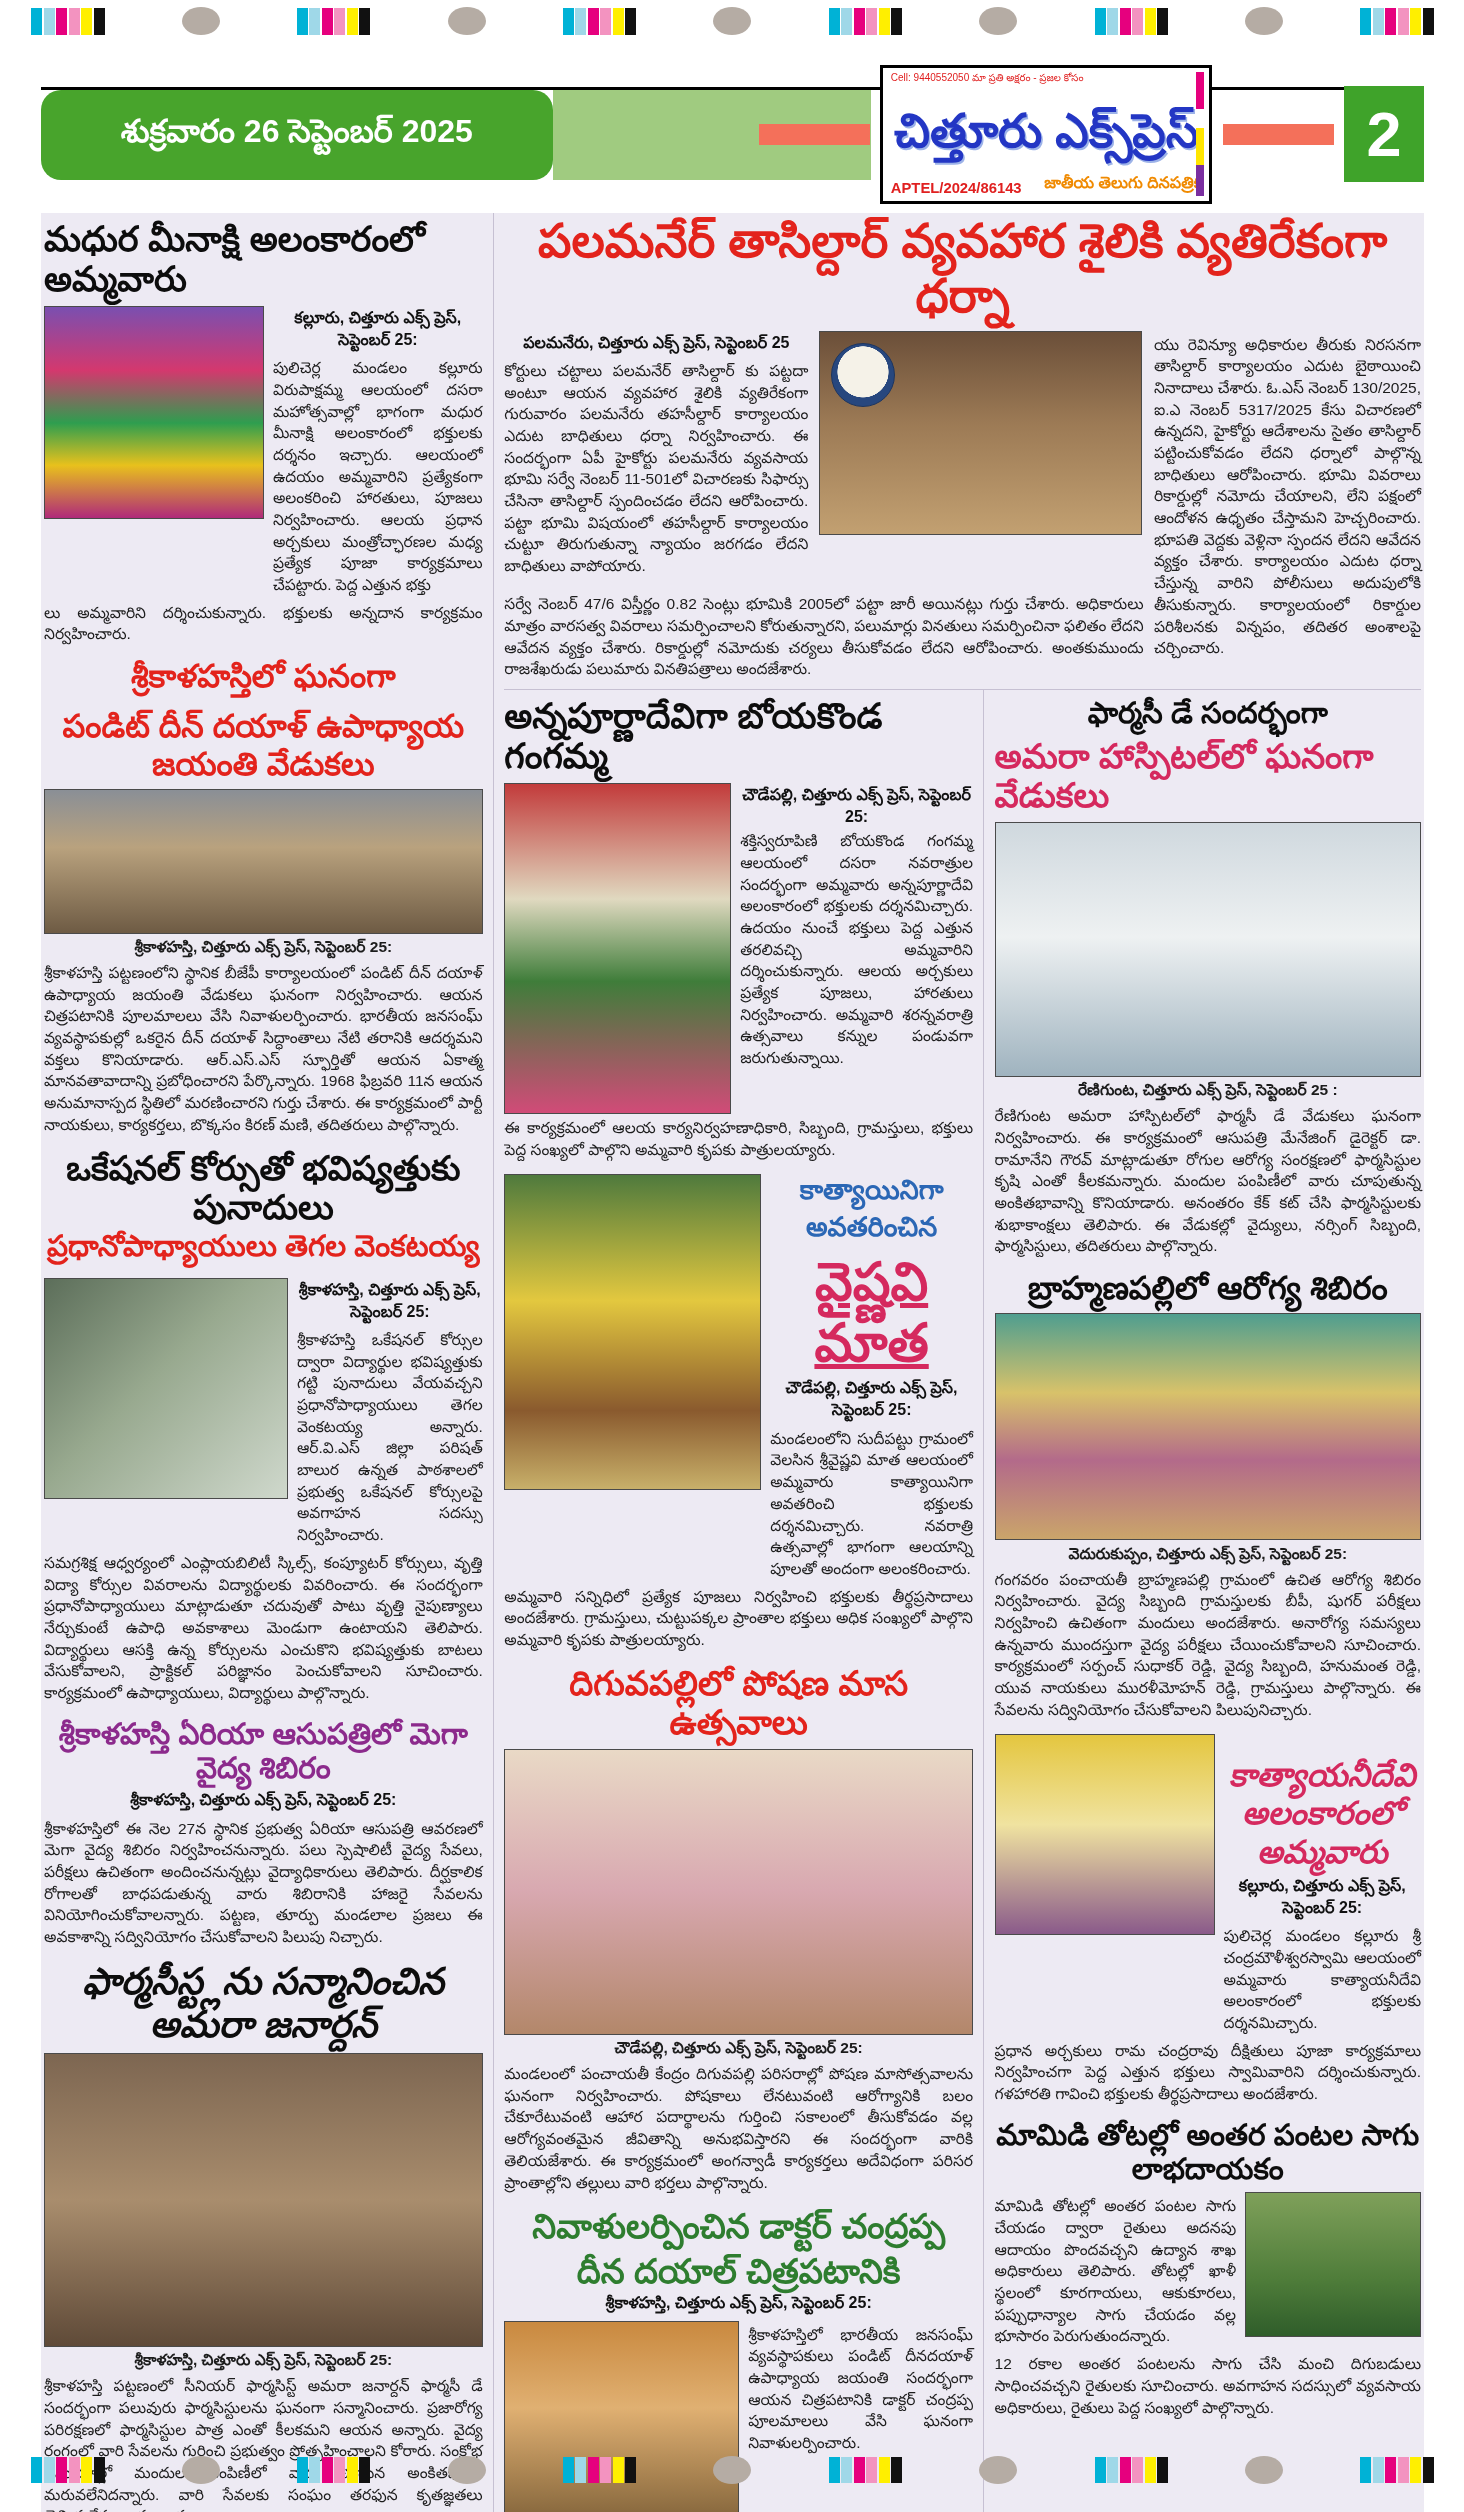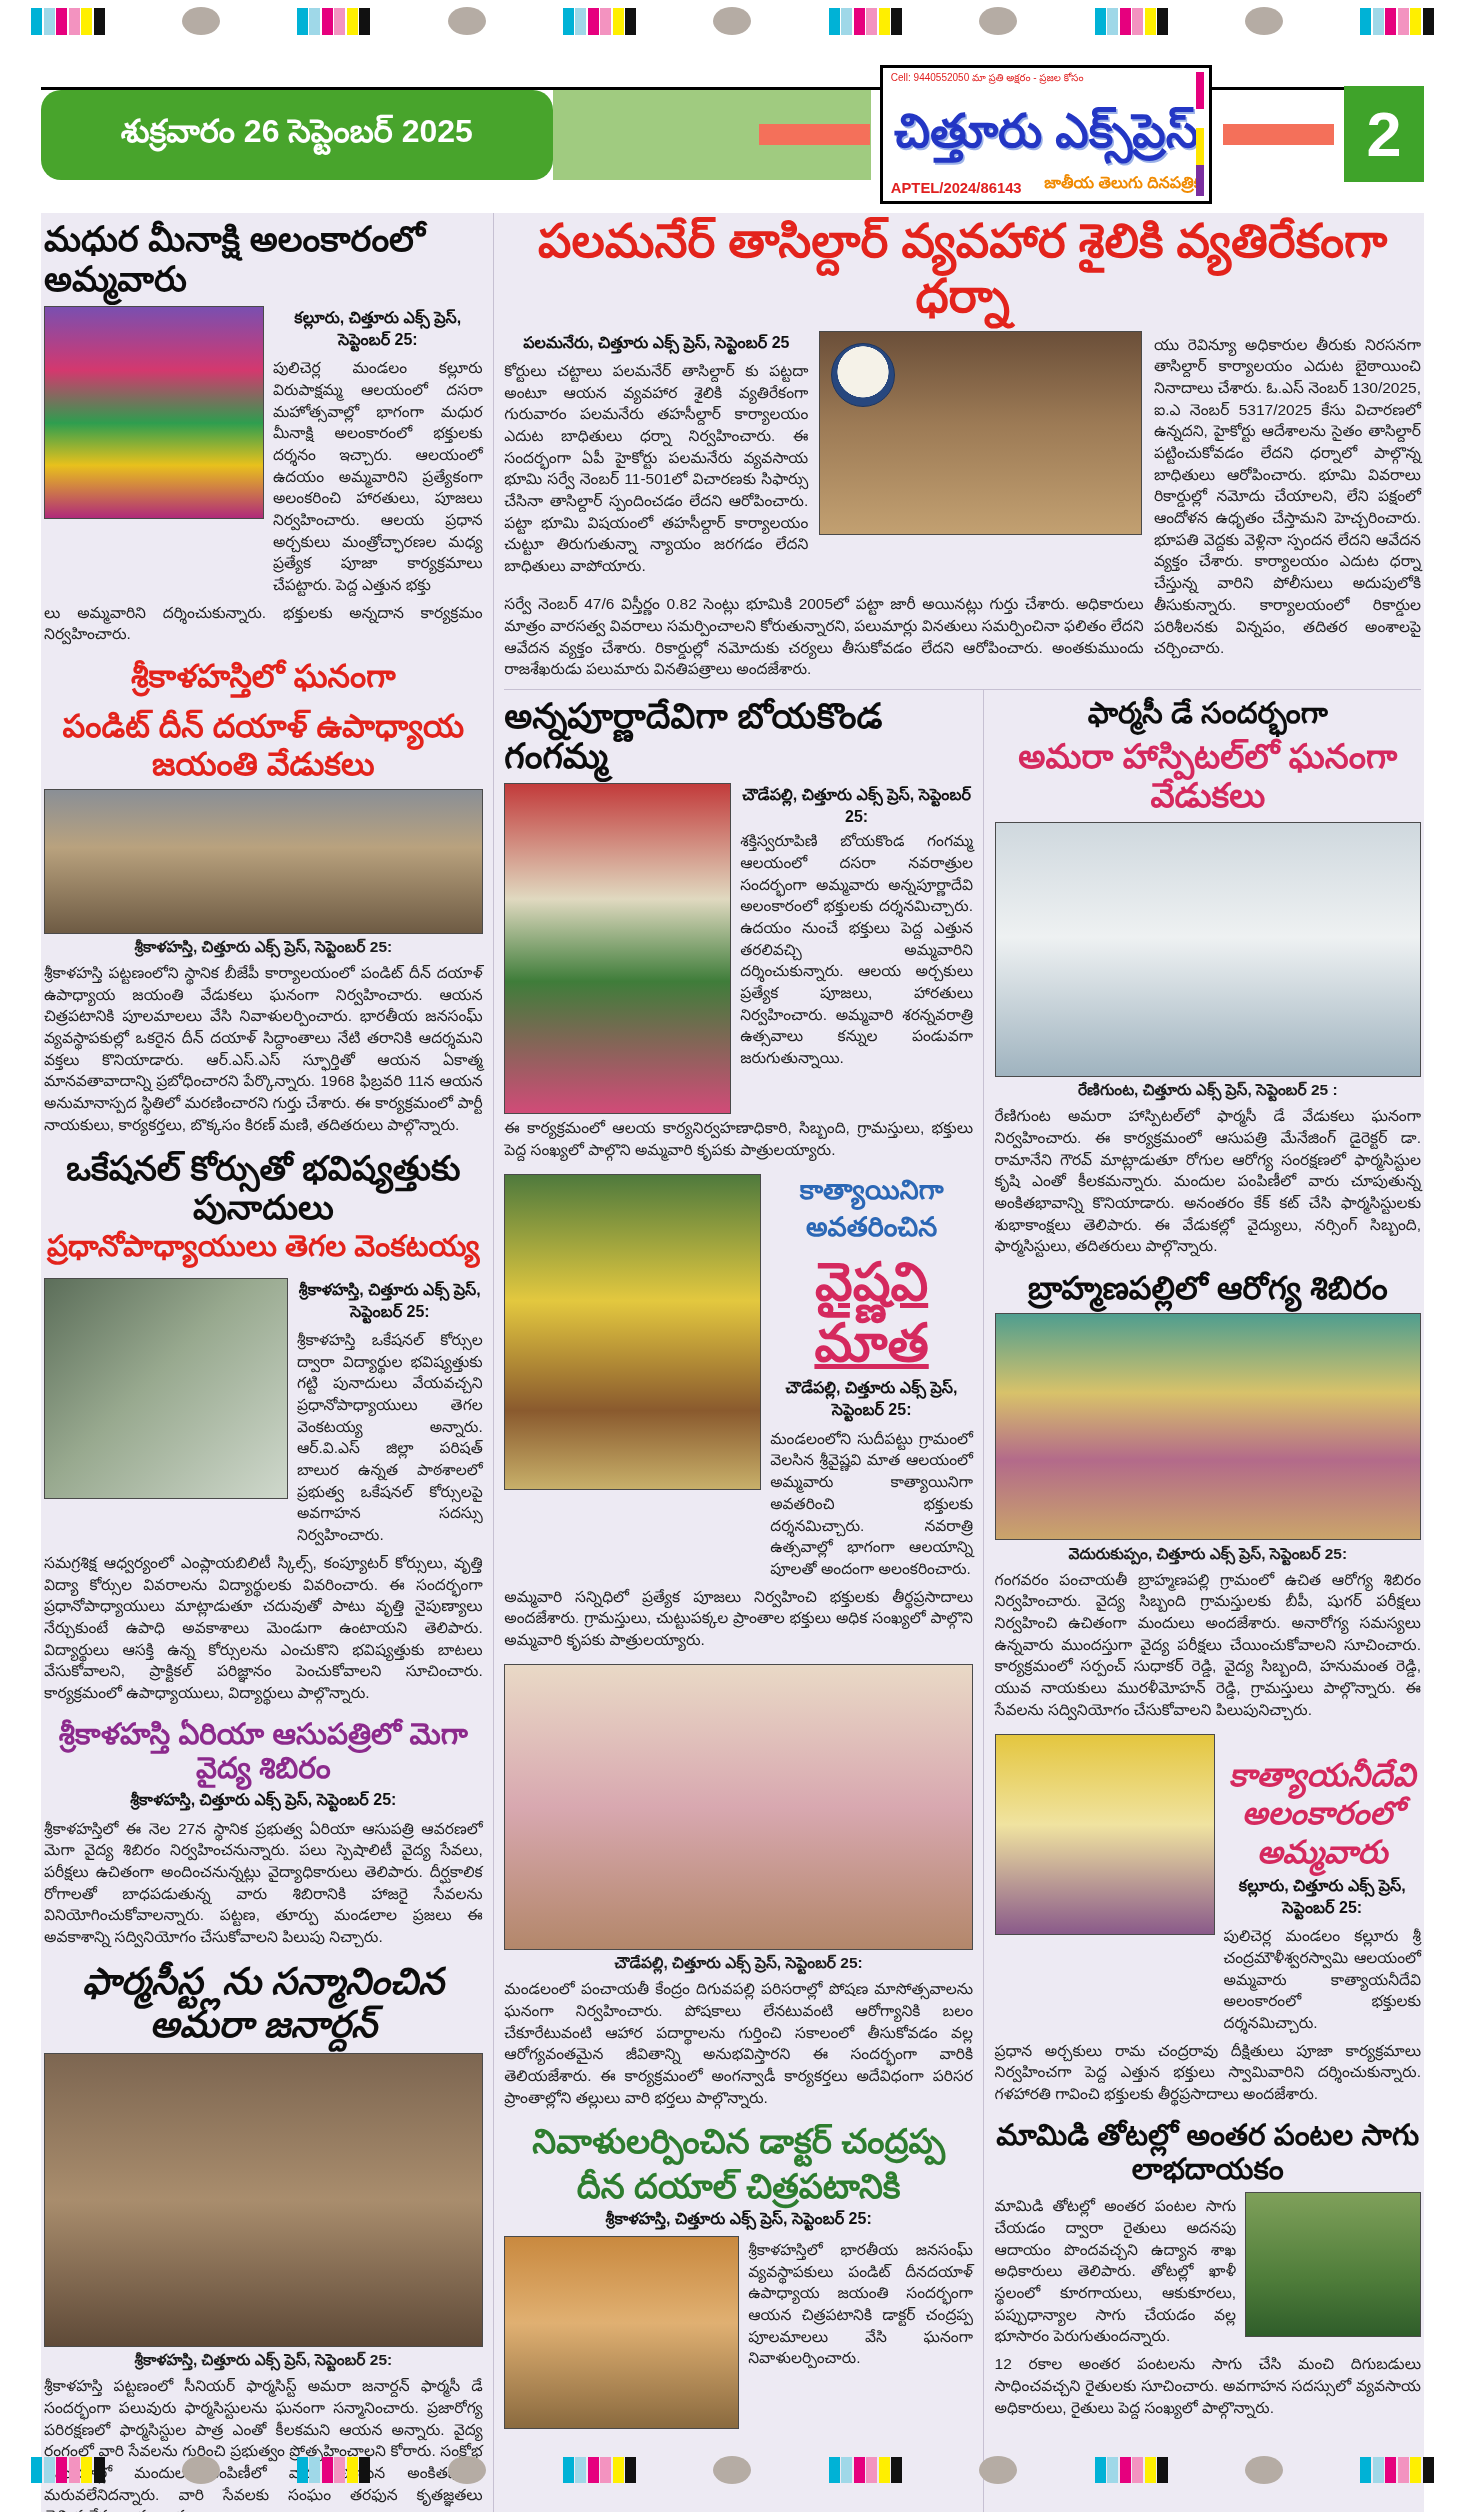--- a/index.html
+++ b/index.html
@@ -47,21 +47,21 @@
   .hl-a3{font-size:34px;color:#0d0d0d;text-align:center;margin-bottom:0;}
   .sub-red{font-size:29.5px;color:var(--red);text-align:center;font-weight:800;margin:1.5px 0 7.4px;}
   .hl-purple{font-size:29.5px;color:var(--purple);text-align:center;}
   .hl-script{font-size:37px;color:#0d0d0d;text-align:center;font-style:italic;}
   .hl-m1{font-size:35px;color:#0d0d0d;text-align:left;}
   .kicker-blue{font-size:27px;color:var(--blue);text-align:center;font-weight:800;margin:1.5px 0;}
   .hl-pinkbig{font-size:53px;color:var(--pink);text-align:center;margin:0 0 5.9px;text-decoration:underline;}
   .hl-m3{font-size:34px;color:var(--red);text-align:center;}
   .hl-green2{font-size:34px;color:var(--green_hl);text-align:center;}
   .hl-r1a{font-size:29.5px;color:#0d0d0d;text-align:center;margin-bottom:7px;}
-  .hl-r1b{font-size:34px;color:var(--pink);text-align:center;margin-top:1.5px;}
+  .hl-r1b{font-size:34px;color:var(--pink);margin-top:1.5px;}
   .hl-r2{font-size:32px;color:#0d0d0d;text-align:center;}
   .hl-pinkscript{font-size:32px;color:var(--pink);text-align:center;font-style:italic;line-height:1.2;}
   .hl-r4{font-size:29.5px;color:#0d0d0d;text-align:center;}
   .dateline{font-weight:bold;font-size:16px;text-align:center;margin:3px 0 4.4px;color:#111;}
   .body{font-size:15.5px;line-height:1.4;text-align:justify;margin:3px 0;}
   .media-row{display:flex;gap:8.9px;align-items:flex-start;}
   .photo{border:0.7px solid #4a4a4a;flex-shrink:0;box-sizing:border-box;position:relative;}
   .caption{font-weight:bold;font-size:15.5px;text-align:center;margin:4.4px 0 3px;}
   .main-grid{display:grid;grid-template-columns:304px 325px 1fr;gap:10.3px;}
   .g-col1{grid-column:1;grid-row:1;}
@@ -250,20 +250,21 @@
                 <div class="kicker-blue">కాత్యాయినిగా అవతరించిన</div>
                 <h2 class="hl hl-pinkbig">వైష్ణవి మాత</h2>
                 <p class="dateline">చౌడేపల్లి, చిత్తూరు ఎక్స్ ప్రెస్, సెప్టెంబర్ 25:</p>
                 <p class="body">మండలంలోని సుదీపట్టు గ్రామంలో వెలసిన శ్రీవైష్ణవి మాత ఆలయంలో అమ్మవారు కాత్యాయినిగా అవతరించి భక్తులకు దర్శనమిచ్చారు. నవరాత్రి ఉత్సవాల్లో భాగంగా ఆలయాన్ని పూలతో అందంగా అలంకరించారు.</p>
               </div>
             </div>
             <p class="body">అమ్మవారి సన్నిధిలో ప్రత్యేక పూజలు నిర్వహించి భక్తులకు తీర్థప్రసాదాలు అందజేశారు. గ్రామస్తులు, చుట్టుపక్కల ప్రాంతాల భక్తులు అధిక సంఖ్యలో పాల్గొని అమ్మవారి కృపకు పాత్రులయ్యారు.</p>
           </article>
 
           <article>
+            <h2 class="hl hl-m3">దిగువపల్లిలో పోషణ మాస ఉత్సవాలు</h2>
             <div class="photo" style="width:100%;height:286px;background:linear-gradient(180deg,#e9d9c6,#d8a8b0 50%,#b3876a);"></div>
             <p class="caption">చౌడేపల్లి, చిత్తూరు ఎక్స్ ప్రెస్, సెప్టెంబర్ 25:</p>
             <p class="body">మండలంలో పంచాయతీ కేంద్రం దిగువపల్లి పరిసరాల్లో పోషణ మాసోత్సవాలను ఘనంగా నిర్వహించారు. పోషకాలు లేనటువంటి ఆరోగ్యానికి బలం చేకూరేటువంటి ఆహార పదార్థాలను గుర్తించి సకాలంలో తీసుకోవడం వల్ల ఆరోగ్యవంతమైన జీవితాన్ని అనుభవిస్తారని ఈ సందర్భంగా వారికి తెలియజేశారు. ఈ కార్యక్రమంలో అంగన్వాడీ కార్యకర్తలు అదేవిధంగా పరిసర ప్రాంతాల్లోని తల్లులు వారి భర్తలు పాల్గొన్నారు.</p>
           </article>
 
           <article>
             <h2 class="hl hl-green2" style="margin-top:1.5px;">నివాళులర్పించిన డాక్టర్ చంద్రప్ప</h2>
             <h2 class="hl hl-green2" style="margin-bottom:0;">దీన దయాల్ చిత్రపటానికి</h2>
             <p class="dateline">శ్రీకాళహస్తి, చిత్తూరు ఎక్స్ ప్రెస్, సెప్టెంబర్ 25:</p>
             <div class="media-row">

